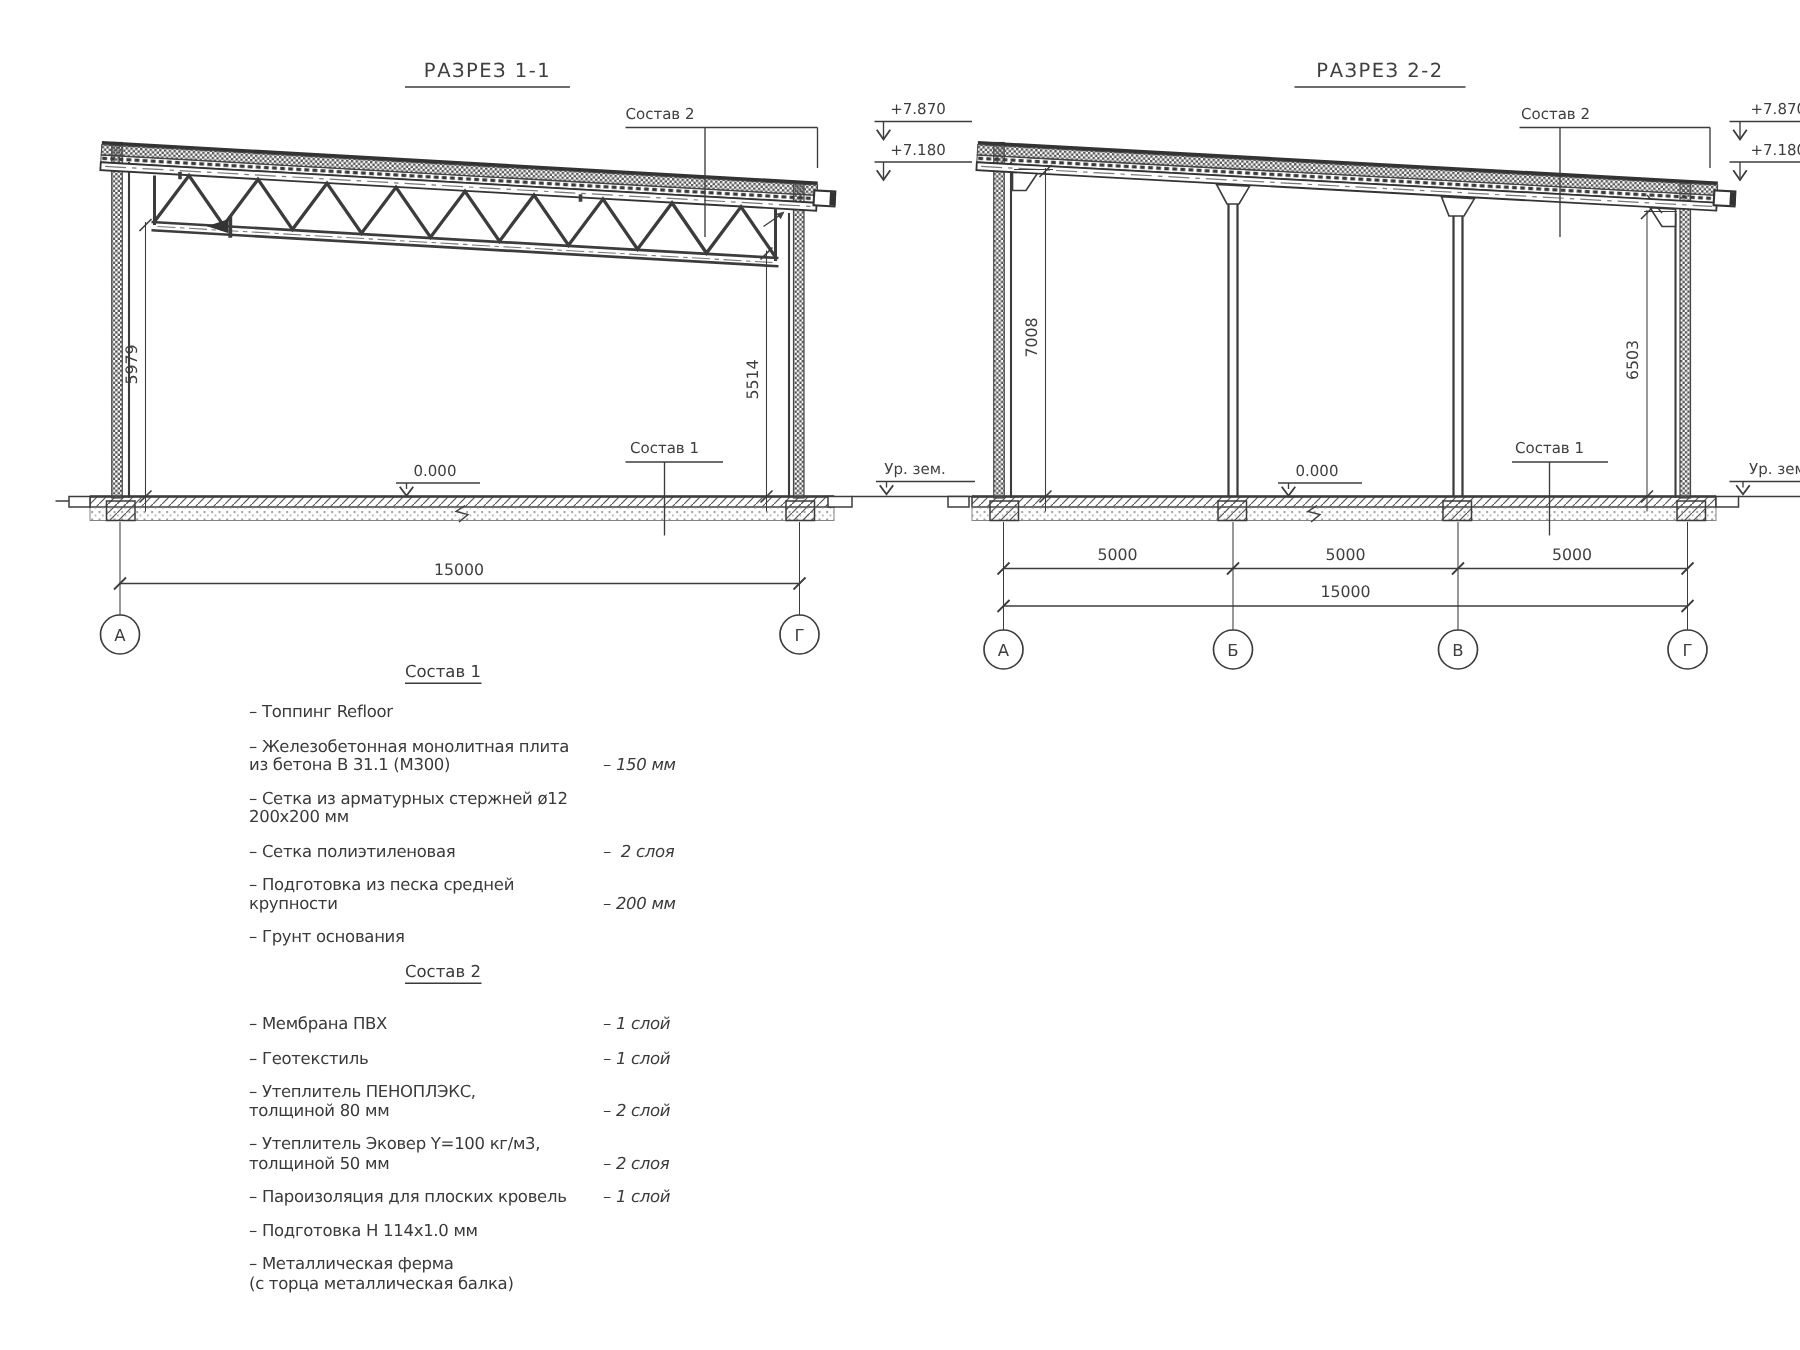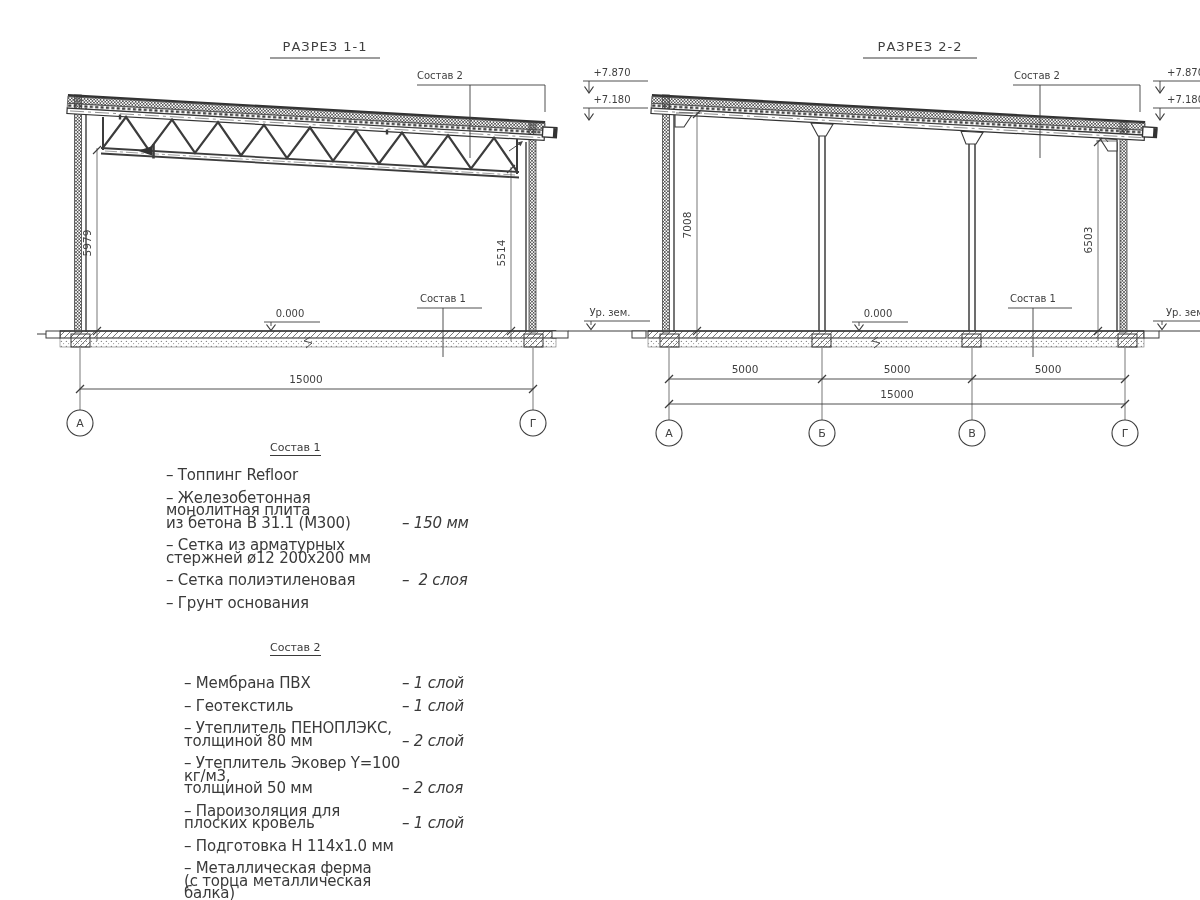--- a/index.html
+++ b/index.html
@@ -10,21 +10,21 @@
   #drawing{position:absolute;left:0;top:0;}
   svg text{font-family:"DejaVu Sans", sans-serif;fill:#3f3f3f;}
   .t-title{font-size:13px;letter-spacing:1px;}
   .t-label{font-size:10px;}
   .t-dim{font-size:10.5px;}
   .t-axis{font-size:11px;}
   .mat-list{position:absolute;width:306px;left:166px;}
   .mat-title{font-size:11px;padding-left:104px;}
   .mat-title span{border-bottom:1px solid #3a3a3a;padding-bottom:1px;}
   .mat-items{margin-top:15px;}
-  .mat-row{display:flex;margin-bottom:10px;font-size:15px;line-height:12.5px;letter-spacing:-0.2px;}
+  .mat-row{display:flex;margin-bottom:10px;font-size:11px;line-height:12.5px;letter-spacing:-0.2px;}
   .mat-label{flex:1;white-space:pre-line;}
   .mat-value{width:70px;white-space:pre;align-self:flex-end;font-style:italic;}
   .ln{stroke:#3c3c3c;}
 </style>
 </head>
 <body>
 
 <svg id="drawing" width="1200" height="470" viewBox="0 0 1200 470">
   <defs>
     <pattern id="pat-hatch" width="6" height="6" patternUnits="userSpaceOnUse">
@@ -326,31 +326,36 @@
     </div>
     <div class="mat-row">
       <div class="mat-label">– Сетка из арматурных стержней ø12 200х200 мм</div>
       <div class="mat-value"></div>
     </div>
     <div class="mat-row">
       <div class="mat-label">– Сетка полиэтиленовая</div>
       <div class="mat-value">–  2 слоя</div>
     </div>
     <div class="mat-row">
+      <div class="mat-label">– Подготовка из песка средней
+крупности</div>
+      <div class="mat-value">– 200 мм</div>
+    </div>
+    <div class="mat-row">
       <div class="mat-label">– Грунт основания</div>
       <div class="mat-value"></div>
     </div>
   </div>
 </div>
 
 <div class="mat-list" style="top:641px;">
   <div class="mat-title">
     <span>Состав 2</span>
   </div>
-  <div class="mat-items" style="margin-top:23px;margin-left:18px;">
+  <div class="mat-items" style="margin-top:23px;">
     <div class="mat-row">
       <div class="mat-label">– Мембрана ПВХ</div>
       <div class="mat-value">– 1 слой</div>
     </div>
     <div class="mat-row">
       <div class="mat-label">– Геотекстиль</div>
       <div class="mat-value">– 1 слой</div>
     </div>
     <div class="mat-row">
       <div class="mat-label">– Утеплитель ПЕНОПЛЭКС,

